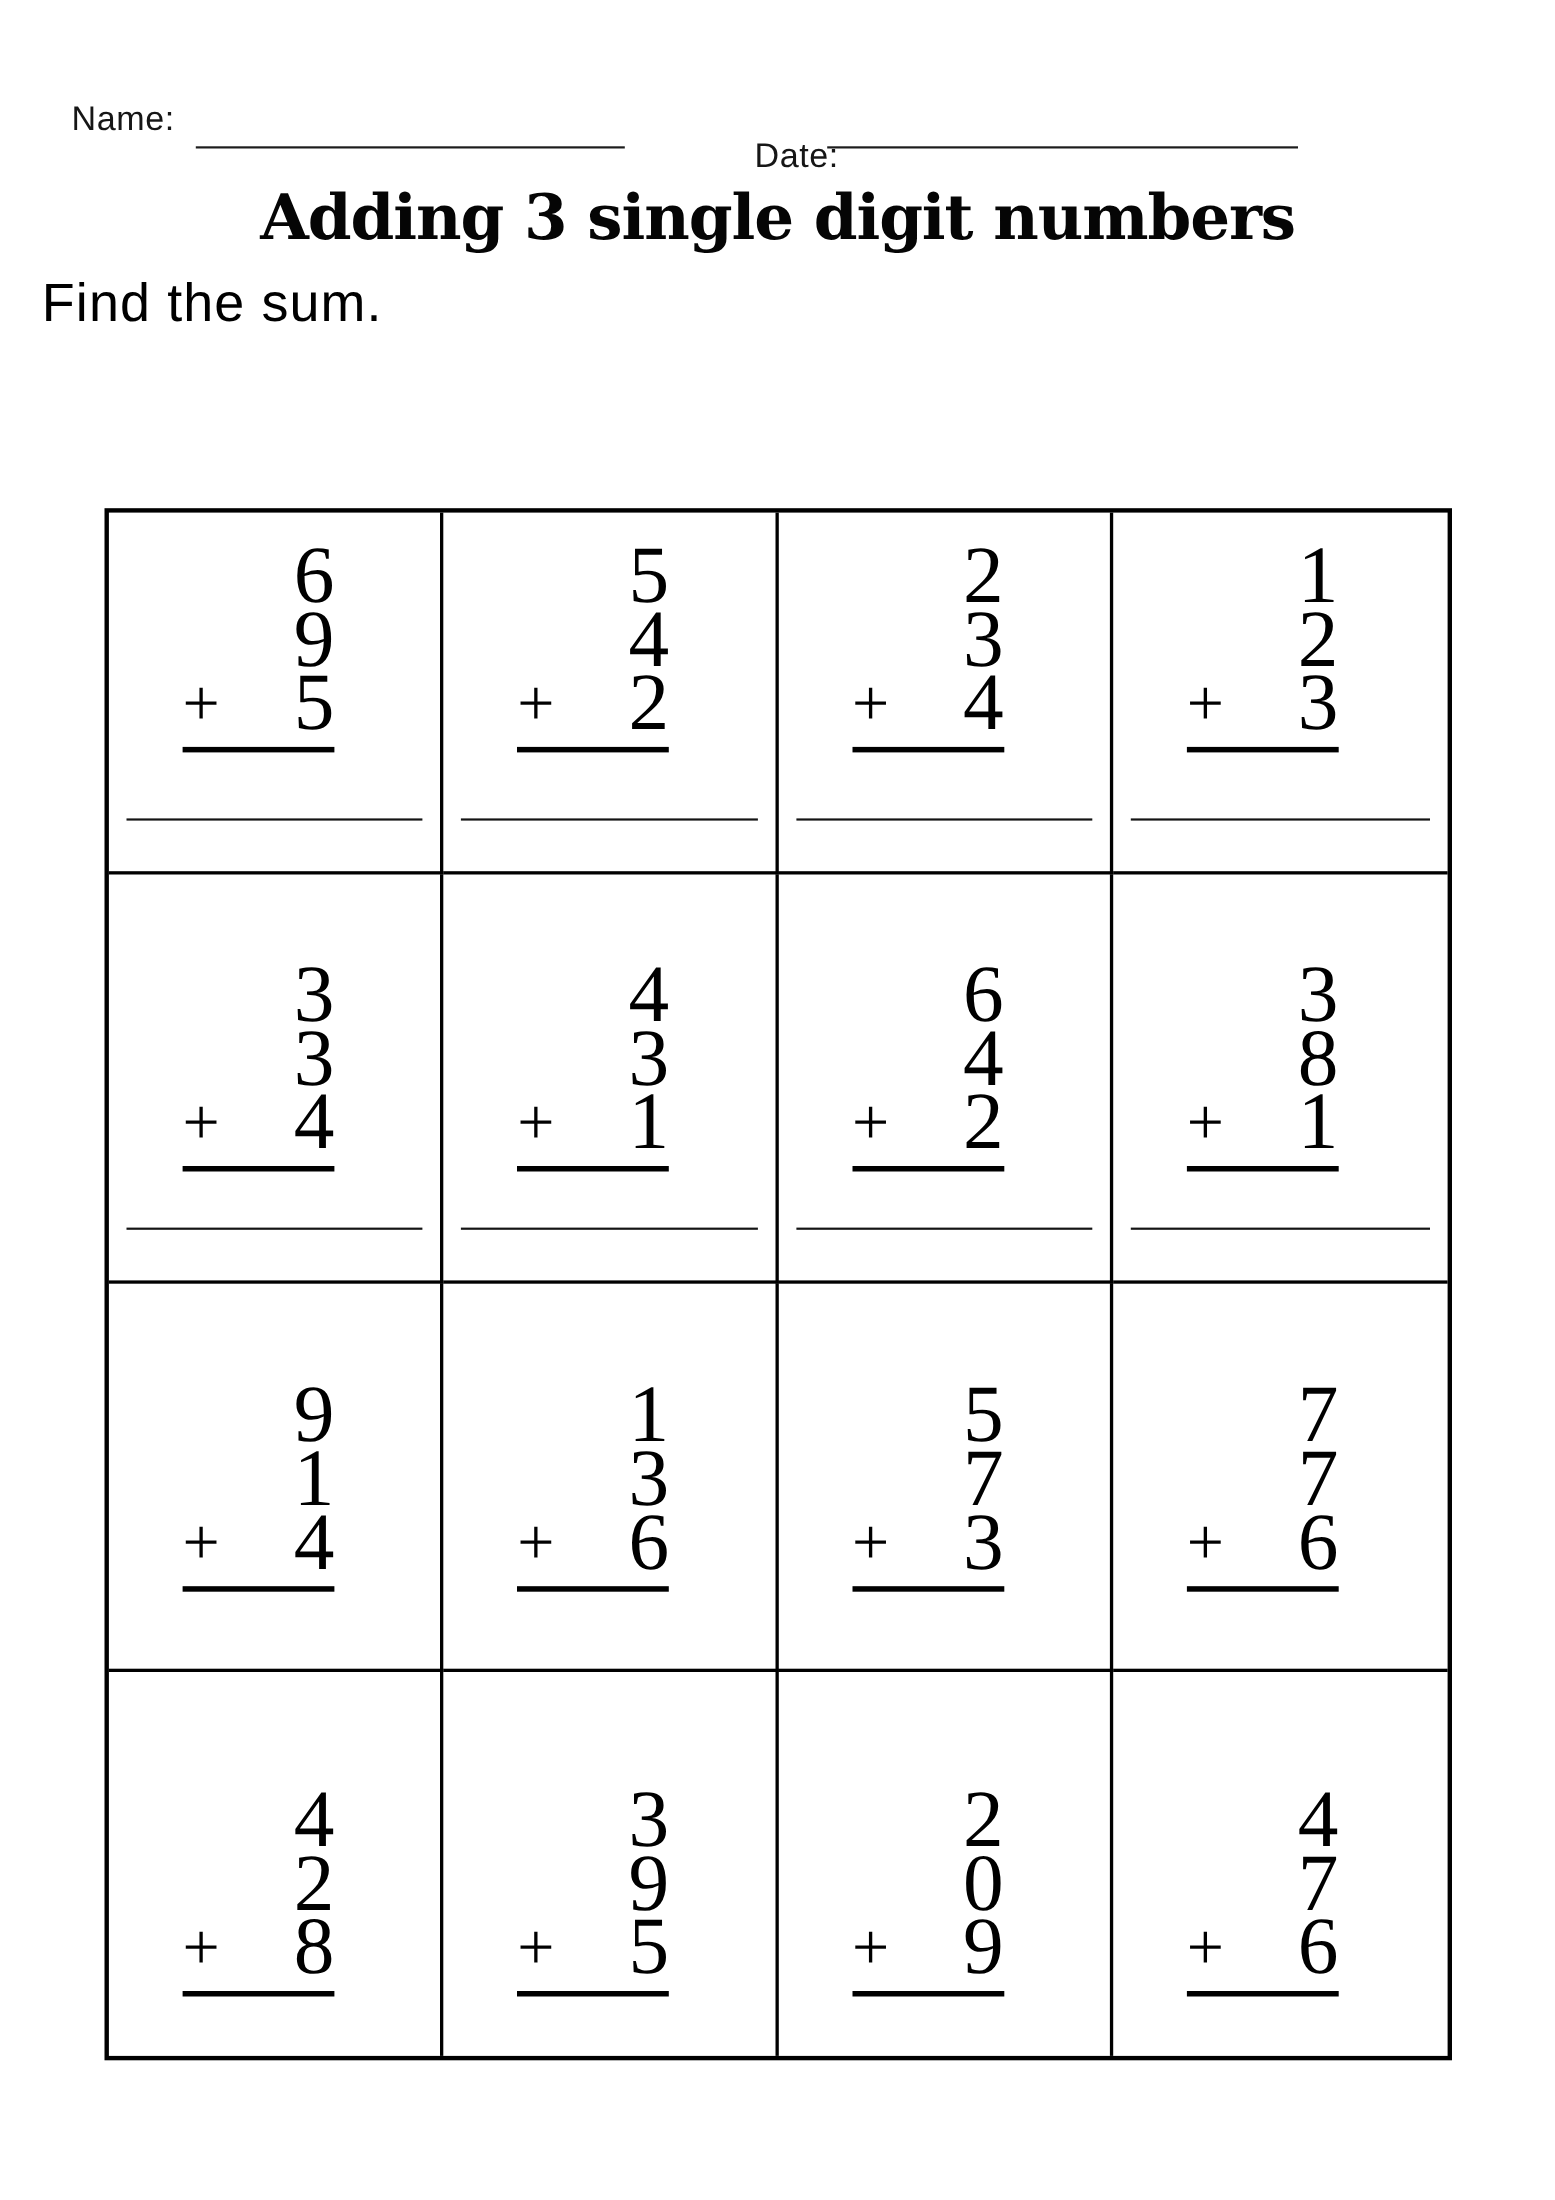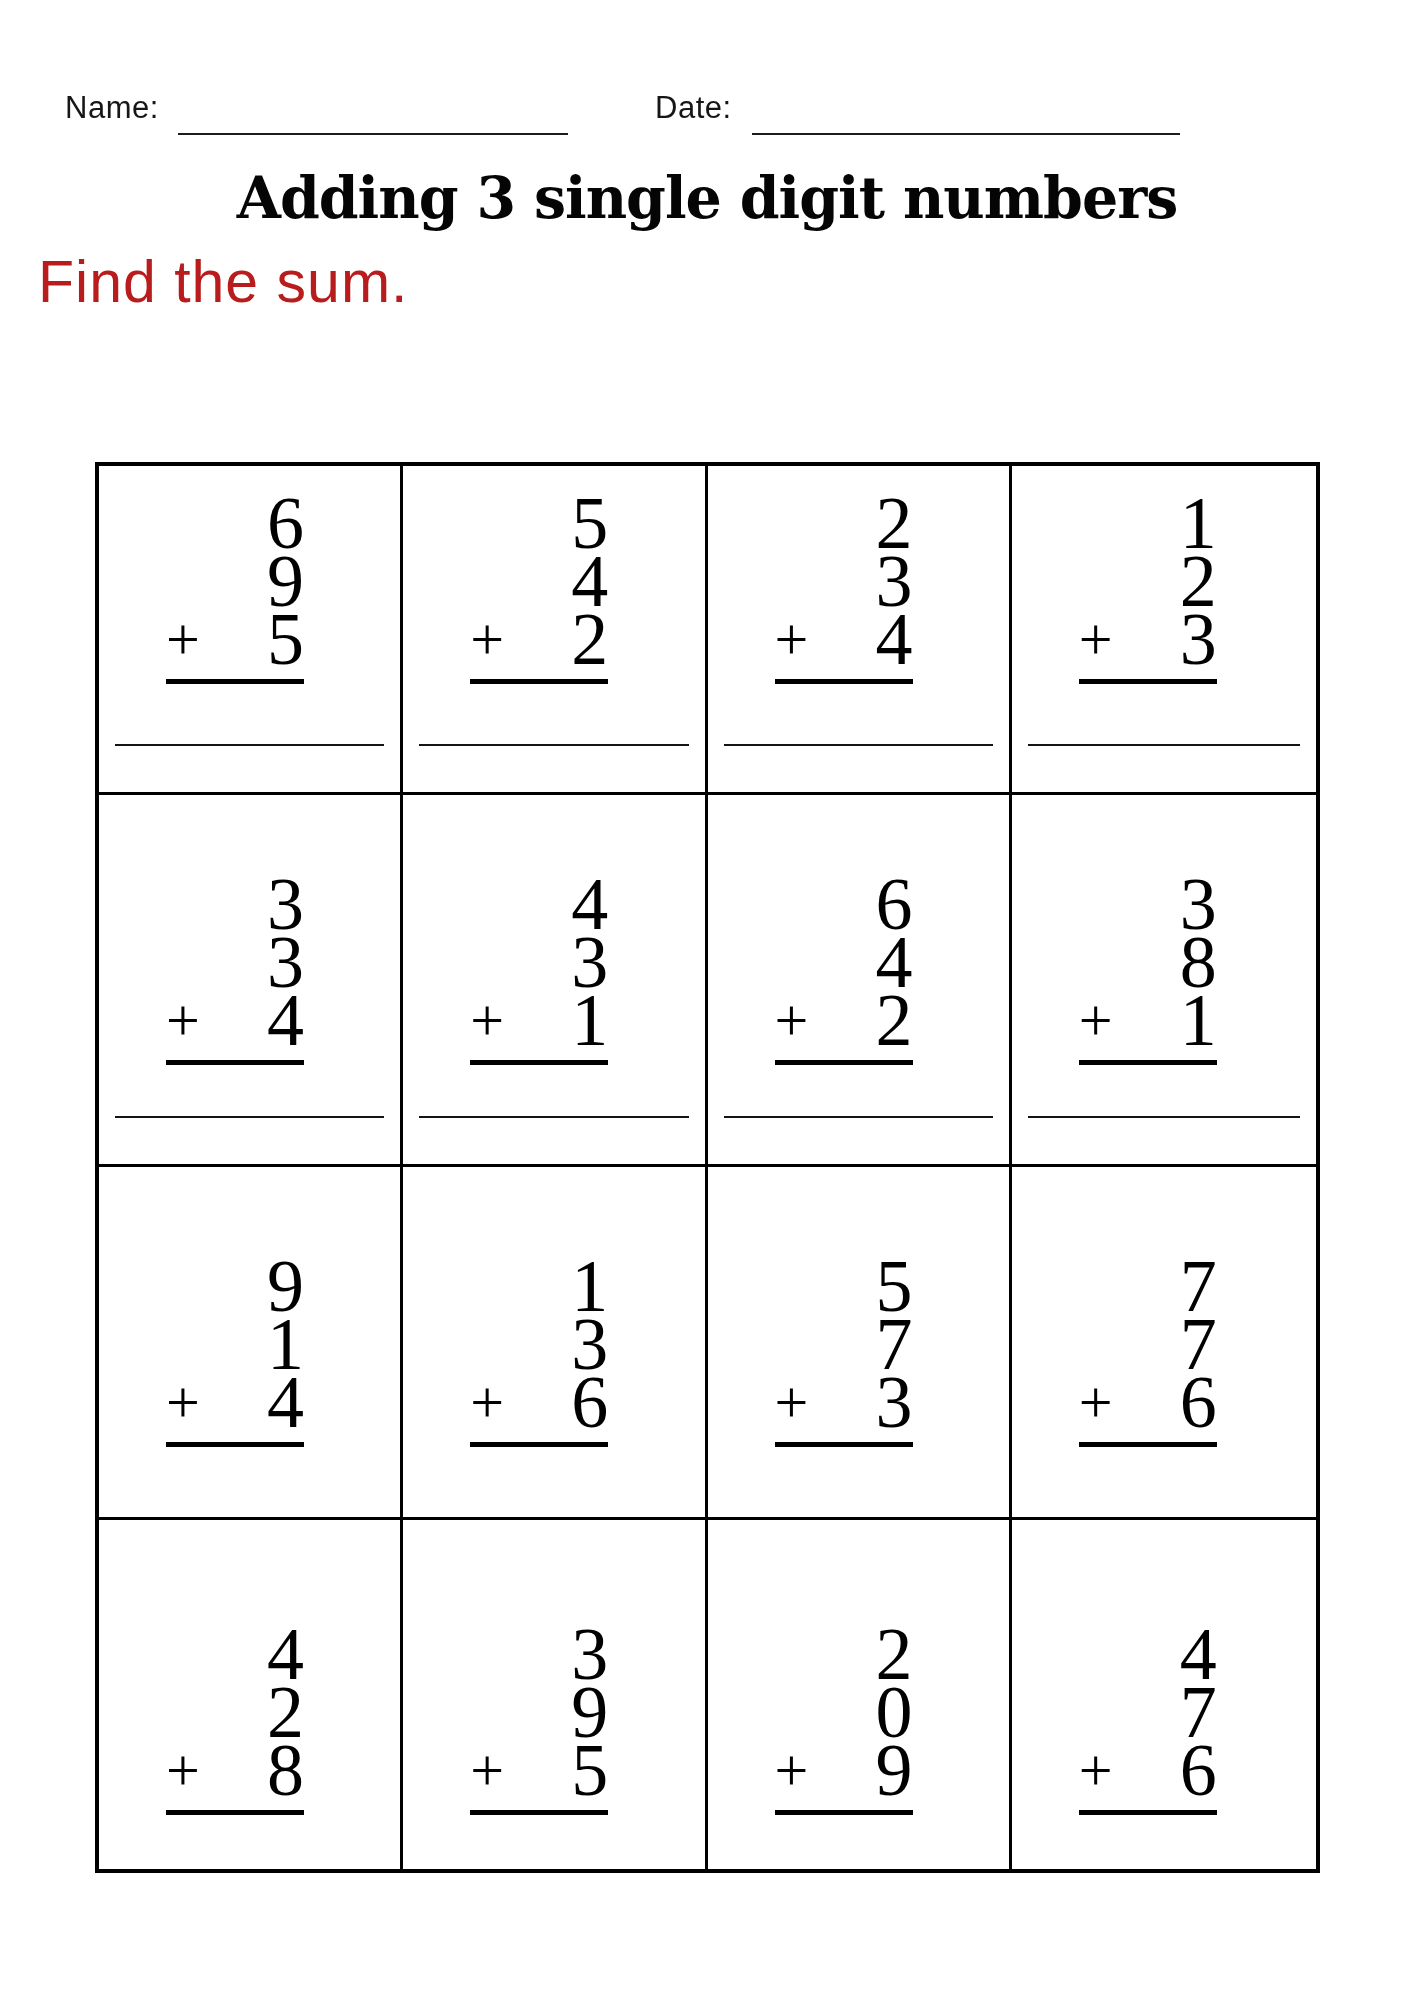--- a/index.html
+++ b/index.html
@@ -10,42 +10,42 @@
     font-family:"Liberation Sans", sans-serif;
     overflow:hidden;
   }
 
   
   .hdr-label {
     position:absolute; top:90px;
     font-size:31px; letter-spacing:0.5px; color:#161616;
   }
   .hdr-label.name { left:65px; }
-  .hdr-label.date { left:655px; }
+  .hdr-label.date { left:686px;margin-top:34px; }
   .hdr-line {
     position:absolute; top:133px;
     border-top:2px solid #1c1c1c; height:0;
   }
   .hdr-line.name-line { left:178px; width:390px; }
   .hdr-line.date-line { left:752px; width:428px; }
 
   .title {
     position:absolute; left:0; right:0; top:148px; margin:16px;
     text-align:center;
     font-family:"DejaVu Serif", serif;
     font-weight:700;
     font-size:57px;
     letter-spacing:-1px;
     color:#050505;
   }
 
   .instruction {
     position:absolute; left:38px; top:248px;
-    font-size:59px; letter-spacing:1px;
-    color:#b91c1c;
+    font-size:49px; letter-spacing:1px;
+    color:#000000;
   }
 
   
   .grid {
     position:absolute; left:95px; top:462px;
     width:1225px; height:1411px;
     border:4px solid #000;
     box-sizing:border-box;
     display:grid;
     grid-template-columns:repeat(4, 1fr);

